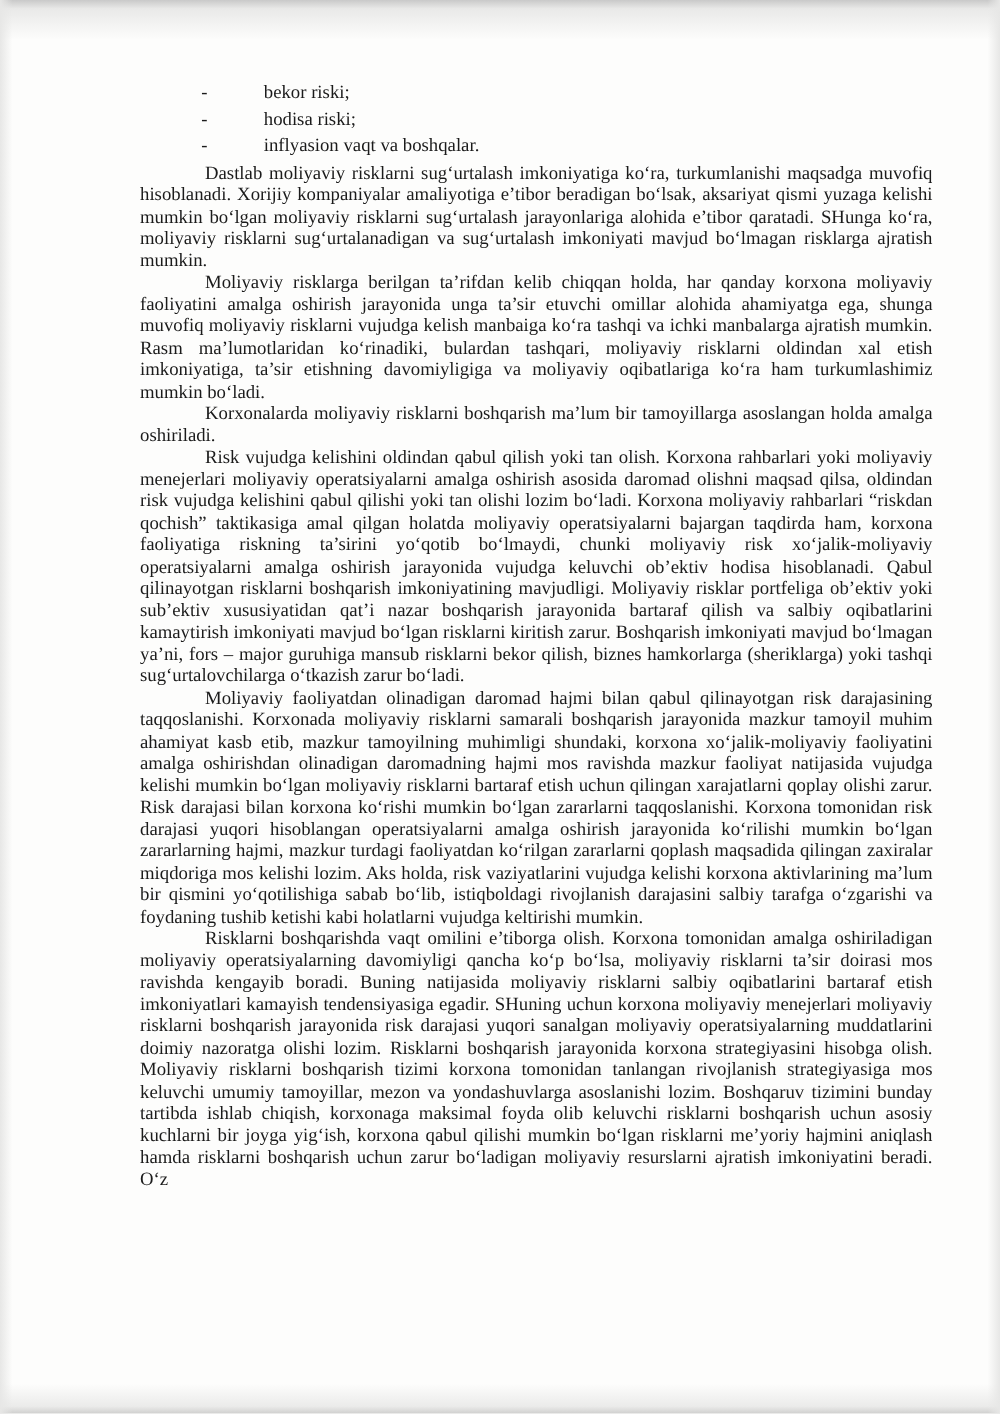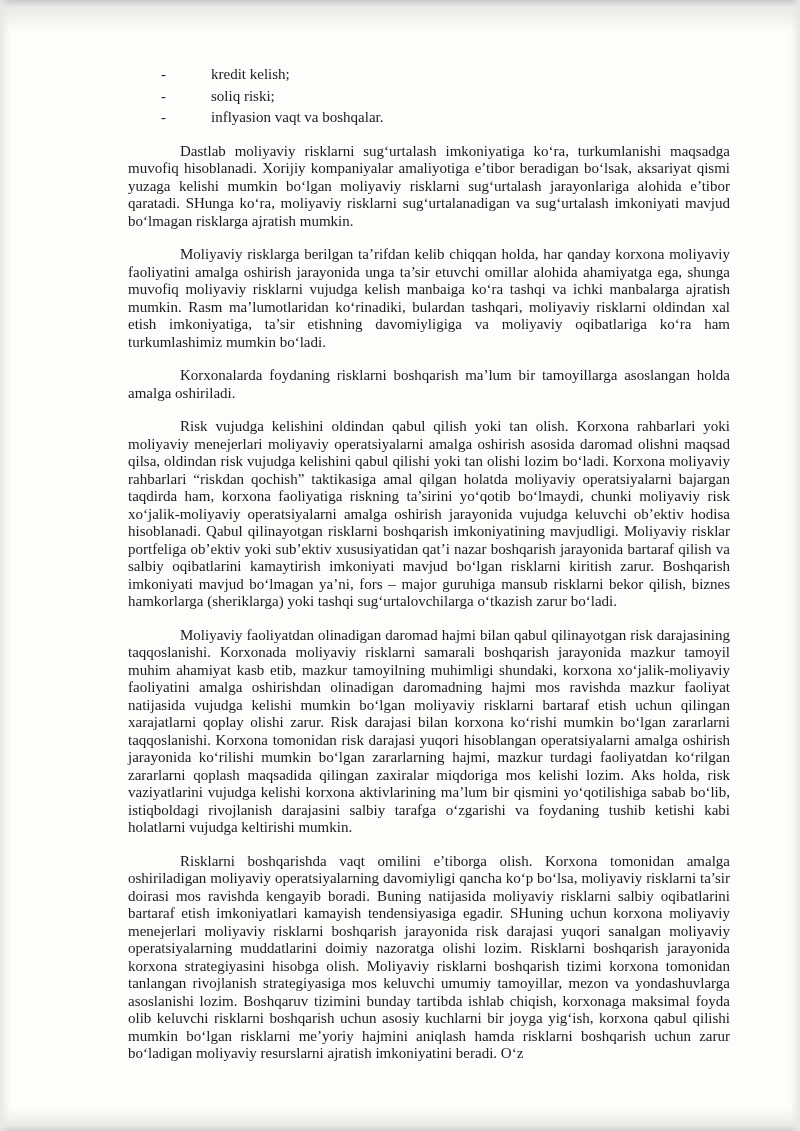--- a/index.html
+++ b/index.html
@@ -64,49 +64,49 @@
     padding-left: 99px;
     margin-bottom: 4px;
     text-align: left;
   }
   .dash-list .marker {
     position: absolute;
     left: 49px;
     top: 0;
   }
   .content p {
-    margin: 16px;
+    margin: 0;
     text-indent: 52px;
   }
 </style>
 </head>
 <body>
 
 <div class="page">
 
   <div class="content">
 
     <ul class="dash-list">
       <li>
         <span class="marker">-</span>
-        <span>kredit kelish;</span>
+        <span>bekor riski;</span>
       </li>
       <li>
         <span class="marker">-</span>
-        <span>soliq riski;</span>
+        <span>hodisa riski;</span>
       </li>
       <li>
         <span class="marker">-</span>
         <span>inflyasion vaqt va boshqalar.</span>
       </li>
     </ul>
 
     <p>Dastlab moliyaviy risklarni sugʻurtalash imkoniyatiga koʻra, turkumlanishi maqsadga muvofiq hisoblanadi. Xorijiy kompaniyalar amaliyotiga e’tibor beradigan boʻlsak, aksariyat qismi yuzaga kelishi mumkin boʻlgan moliyaviy risklarni sugʻurtalash jarayonlariga alohida e’tibor qaratadi. SHunga koʻra, moliyaviy risklarni sugʻurtalanadigan va sugʻurtalash imkoniyati mavjud boʻlmagan risklarga ajratish mumkin.</p>
     <p>Moliyaviy risklarga berilgan ta’rifdan kelib chiqqan holda, har qanday korxona moliyaviy faoliyatini amalga oshirish jarayonida unga ta’sir etuvchi omillar alohida ahamiyatga ega, shunga muvofiq moliyaviy risklarni vujudga kelish manbaiga koʻra tashqi va ichki manbalarga ajratish mumkin. Rasm ma’lumotlaridan koʻrinadiki, bulardan tashqari, moliyaviy risklarni oldindan xal etish imkoniyatiga, ta’sir etishning davomiyligiga va moliyaviy oqibatlariga koʻra ham turkumlashimiz mumkin boʻladi.</p>
-    <p>Korxonalarda foydaning risklarni boshqarish ma’lum bir tamoyillarga asoslangan holda amalga oshiriladi.</p>
+    <p>Korxonalarda moliyaviy risklarni boshqarish ma’lum bir tamoyillarga asoslangan holda amalga oshiriladi.</p>
     <p>Risk vujudga kelishini oldindan qabul qilish yoki tan olish. Korxona rahbarlari yoki moliyaviy menejerlari moliyaviy operatsiyalarni amalga oshirish asosida daromad olishni maqsad qilsa, oldindan risk vujudga kelishini qabul qilishi yoki tan olishi lozim boʻladi. Korxona moliyaviy rahbarlari “riskdan qochish” taktikasiga amal qilgan holatda moliyaviy operatsiyalarni bajargan taqdirda ham, korxona faoliyatiga riskning ta’sirini yoʻqotib boʻlmaydi, chunki moliyaviy risk xoʻjalik-moliyaviy operatsiyalarni amalga oshirish jarayonida vujudga keluvchi ob’ektiv hodisa hisoblanadi. Qabul qilinayotgan risklarni boshqarish imkoniyatining mavjudligi. Moliyaviy risklar portfeliga ob’ektiv yoki sub’ektiv xususiyatidan qat’i nazar boshqarish jarayonida bartaraf qilish va salbiy oqibatlarini kamaytirish imkoniyati mavjud boʻlgan risklarni kiritish zarur. Boshqarish imkoniyati mavjud boʻlmagan ya’ni, fors – major guruhiga mansub risklarni bekor qilish, biznes hamkorlarga (sheriklarga) yoki tashqi sugʻurtalovchilarga oʻtkazish zarur boʻladi.</p>
     <p>Moliyaviy faoliyatdan olinadigan daromad hajmi bilan qabul qilinayotgan risk darajasining taqqoslanishi. Korxonada moliyaviy risklarni samarali boshqarish jarayonida mazkur tamoyil muhim ahamiyat kasb etib, mazkur tamoyilning muhimligi shundaki, korxona xoʻjalik-moliyaviy faoliyatini amalga oshirishdan olinadigan daromadning hajmi mos ravishda mazkur faoliyat natijasida vujudga kelishi mumkin boʻlgan moliyaviy risklarni bartaraf etish uchun qilingan xarajatlarni qoplay olishi zarur. Risk darajasi bilan korxona koʻrishi mumkin boʻlgan zararlarni taqqoslanishi. Korxona tomonidan risk darajasi yuqori hisoblangan operatsiyalarni amalga oshirish jarayonida koʻrilishi mumkin boʻlgan zararlarning hajmi, mazkur turdagi faoliyatdan koʻrilgan zararlarni qoplash maqsadida qilingan zaxiralar miqdoriga mos kelishi lozim. Aks holda, risk vaziyatlarini vujudga kelishi korxona aktivlarining ma’lum bir qismini yoʻqotilishiga sabab boʻlib, istiqboldagi rivojlanish darajasini salbiy tarafga oʻzgarishi va foydaning tushib ketishi kabi holatlarni vujudga keltirishi mumkin.</p>
     <p>Risklarni boshqarishda vaqt omilini e’tiborga olish. Korxona tomonidan amalga oshiriladigan moliyaviy operatsiyalarning davomiyligi qancha koʻp boʻlsa, moliyaviy risklarni ta’sir doirasi mos ravishda kengayib boradi. Buning natijasida moliyaviy risklarni salbiy oqibatlarini bartaraf etish imkoniyatlari kamayish tendensiyasiga egadir. SHuning uchun korxona moliyaviy menejerlari moliyaviy risklarni boshqarish jarayonida risk darajasi yuqori sanalgan moliyaviy operatsiyalarning muddatlarini doimiy nazoratga olishi lozim. Risklarni boshqarish jarayonida korxona strategiyasini hisobga olish. Moliyaviy risklarni boshqarish tizimi korxona tomonidan tanlangan rivojlanish strategiyasiga mos keluvchi umumiy tamoyillar, mezon va yondashuvlarga asoslanishi lozim. Boshqaruv tizimini bunday tartibda ishlab chiqish, korxonaga maksimal foyda olib keluvchi risklarni boshqarish uchun asosiy kuchlarni bir joyga yigʻish, korxona qabul qilishi mumkin boʻlgan risklarni me’yoriy hajmini aniqlash hamda risklarni boshqarish uchun zarur boʻladigan moliyaviy resurslarni ajratish imkoniyatini beradi. Oʻz</p>
 
   </div>
 
   <div class="scan-shade-top"></div>
   <div class="scan-shade-bottom"></div>
   <div class="scan-shade-left"></div>
   <div class="scan-shade-right"></div>

